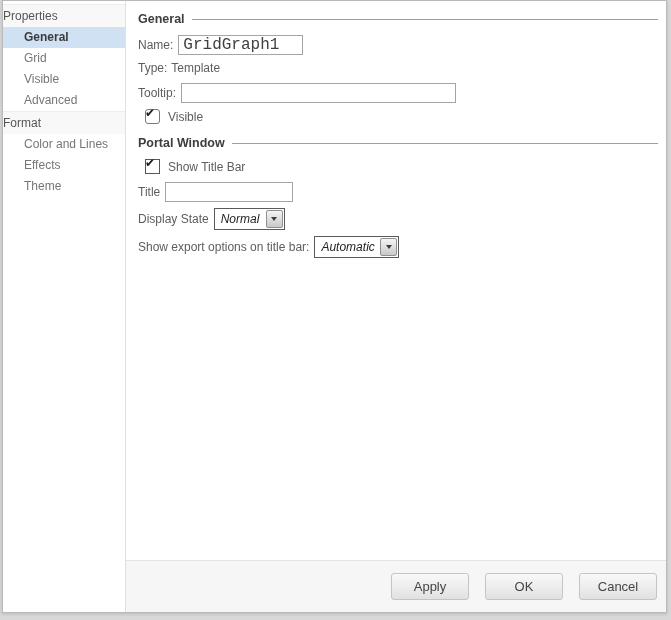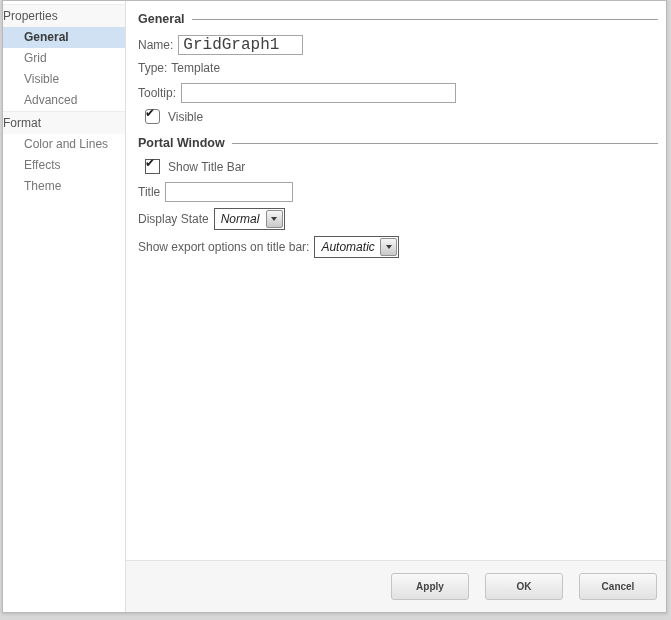--- a/index.html
+++ b/index.html
@@ -67,21 +67,21 @@
   .tri{width:0;height:0;border-left:3.5px solid transparent;border-right:3.5px solid transparent;border-top:4px solid #3c3c3c;}
   
   .footer{
     flex:0 0 51px;background:#f6f6f6;border-top:1px solid #e3e3e3;
     display:flex;align-items:center;justify-content:flex-end;padding-right:9px;
   }
   .btn-std{
     width:78px;height:27px;margin-left:16px;border-radius:3px;border:1px solid #c4c4c4;
     background:linear-gradient(#f9f9f9,#e1e1e1);
     font-family:"Liberation Sans","DejaVu Sans",sans-serif;
-    font-weight:bold;font-size:10px;color:#454545;cursor:pointer;
+    font-weight:normal;font-size:13px;color:#454545;cursor:pointer;
   }
 </style>
 </head>
 <body>
 
 <div class="dialog">
 
 
   <div class="bodyrow">
 

